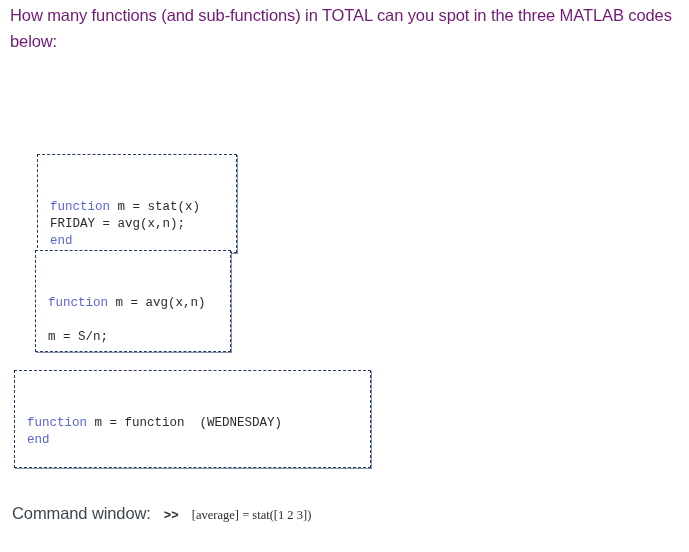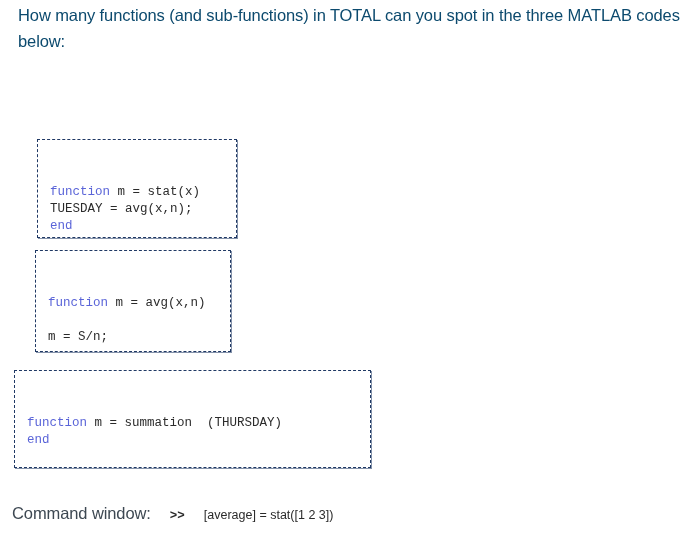--- a/index.html
+++ b/index.html
@@ -11,26 +11,26 @@
     width: 689px;
     height: 552px;
     position: relative;
     font-family: "Liberation Sans", sans-serif;
     -webkit-font-smoothing: antialiased;
   }
 
   
   .question {
     position: absolute;
-    left: 18px;
+    left: 10px;
     top: 2px;
     width: 665px;
     font-size: 16.5px;
     line-height: 26px;
-    color: #0c4a6e;
+    color: #701a75;
     letter-spacing: -0.1px;
   }
 
   
   .code-box {
     position: absolute;
     box-sizing: border-box;
     background: #ffffff;
     border: 1px dashed #1f3864;
     box-shadow: 1px 1px 0 0 rgba(31,56,100,0.55);
@@ -47,21 +47,21 @@
   .kw {
     color: #5a64d8;
   }
   .blank-line {
     display: block;
     height: 17px;
   }
 
   #code-box-1 {
     left: 37px;
-    top: 139px;
+    top: 154px;
     width: 200px;
     height: 99px;
   }
   #code-box-2 {
     left: 35px;
     top: 250px;
     width: 196px;
     height: 102px;
   }
   #code-box-3 {
@@ -71,54 +71,54 @@
     height: 98px;
   }
 
   
   .command-line {
     position: absolute;
     left: 12px;
     top: 504px;
     display: flex;
     align-items: baseline;
-    gap: 19px;
+    gap: 13px;
   }
   .command-label {
     font-size: 16.5px;
     color: #3d4852;
     letter-spacing: -0.1px;
   }
   .command-prompt {
     font-family: "Liberation Mono", "DejaVu Sans Mono", monospace;
     font-size: 12.5px;
     font-weight: bold;
     color: #2b2b2b;
   }
   .command-text {
-    font-family: Liberation Sans, sans-serif;
+    font-family: Liberation Serif, serif;
     font-size: 12.5px;
     color: #2b2b2b;
     white-space: pre;
   }
 </style>
 </head>
 <body>
 
 <div class="question">How many functions (and sub-functions) in TOTAL can you spot in the three MATLAB codes below:</div>
 
 <div class="code-box" id="code-box-1">
-  <div class="code-inner"><div><span class="kw">function</span><span> m = stat(x)</span></div><div><span>TUESDAY = avg(x,n);</span></div><div><span class="kw">end</span></div></div>
+  <div class="code-inner"><div><span class="kw">function</span><span> m = stat(x)</span></div><div><span>FRIDAY = avg(x,n);</span></div><div><span class="kw">end</span></div></div>
 </div>
 
 <div class="code-box" id="code-box-2">
   <div class="code-inner"><div><span class="kw">function</span><span> m = avg(x,n)</span></div><span class="blank-line"></span><div><span>m = S/n;</span></div></div>
 </div>
 
 <div class="code-box" id="code-box-3">
-  <div class="code-inner"><div><span class="kw">function</span><span> m = summation  (THURSDAY)</span></div><div><span class="kw">end</span></div></div>
+  <div class="code-inner"><div><span class="kw">function</span><span> m = function  (WEDNESDAY)</span></div><div><span class="kw">end</span></div></div>
 </div>
 
 <div class="command-line">
   <span class="command-label">Command window:</span>
   <span class="command-prompt">&gt;&gt;</span>
   <span class="command-text">[average] = stat([1 2 3])</span>
 </div>
 
 </body></html>

